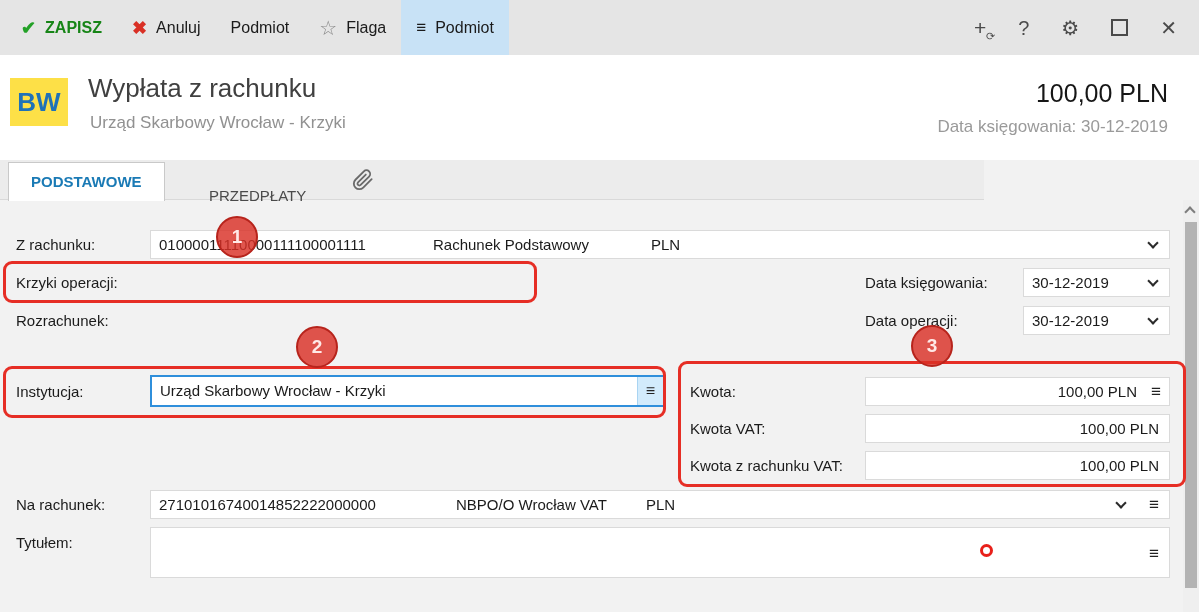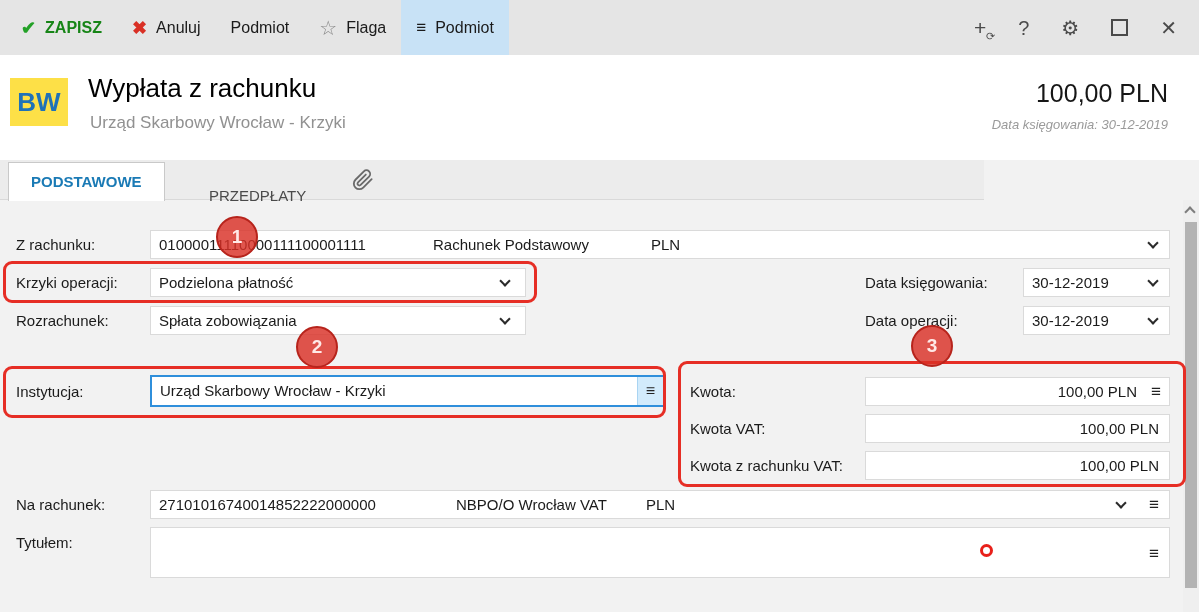--- a/index.html
+++ b/index.html
@@ -22,24 +22,24 @@
   .tb-icons .ic { font-size:20px; line-height:1; position:relative; }
   .ic-addref .plus { font-size:21px; }
   .ic-addref .ref { position:absolute; font-size:11px; right:-9px; bottom:-4px; }
   .ic-max { width:17px; height:17px; border:2px solid #4a4a4a; }
   .ic-gear { font-size:23px; }
 
   
   .header { position:absolute; left:0; top:55px; width:1199px; height:105px; background:#ffffff; }
   .bw-badge { position:absolute; left:10px; top:23px; width:58px; height:48px; background:#fde047;
               color:#1f72b8; font-size:26px; font-weight:bold; display:flex; align-items:center; justify-content:center; }
-  .h-title { position:absolute; left:88px; top:18px; font-size:26px; color:#000000; }
+  .h-title { position:absolute; left:88px; top:18px; font-size:26px; color:#404040; }
   .h-sub   { position:absolute; left:90px; top:58px; font-size:17px; color:#919191; }
   .h-amount{ position:absolute; right:31px; top:24px; font-size:25px; color:#161616; }
-  .h-bdate { position:absolute; right:31px; top:62px; font-size:13px; color:#9a9a9a;font-style:italic; }
+  .h-bdate { position:absolute; right:31px; top:62px; font-size:17px; color:#9a9a9a; }
 
   
   .tabstrip { position:absolute; left:0; top:160px; width:984px; height:40px; background:#ececec;
               border-bottom:1px solid #d9d9d9; }
   .tab-active { position:absolute; left:8px; top:2px; height:39px; background:#ffffff;
                 border:1px solid #c9c9c9; border-bottom:none; padding:0 22px; line-height:37px;
                 color:#1a7ab5; font-weight:bold; font-size:15px; z-index:2; }
   .tab-inactive { position:absolute; left:193px; top:0; height:40px; padding:16px 16px; line-height:40px;
                   color:#4a4a4a; font-size:15px; }
   .tab-clip { position:absolute; left:352px; top:9px; }
@@ -169,34 +169,26 @@
   <div class="flabel l-narachunek">Na rachunek:</div>
   <div class="flabel l-tytulem">Tytułem:</div>
 
   <div class="field f-zrachunku">
     <span class="ftext" style="left:8px;">01000011110000111100001111</span>
     <span class="ftext" style="left:282px;">Rachunek Podstawowy</span>
     <span class="ftext" style="left:500px;">PLN</span>
     <span class="chev" style="right:12px; top:8px;"></span>
   </div>
 
-  <div class="field f-rodzaj">
-    <span class="ftext" style="left:8px;">Podzielona płatność</span>
-    <span class="chev" style="right:16px; top:8px;"></span>
-  </div>
 
   <div class="field f-dksieg">
     <span class="ftext" style="left:8px;">30-12-2019</span>
     <span class="chev" style="right:12px; top:8px;"></span>
   </div>
 
-  <div class="field f-rozrach">
-    <span class="ftext" style="left:8px;">Spłata zobowiązania</span>
-    <span class="chev" style="right:16px; top:8px;"></span>
-  </div>
 
   <div class="field f-doper">
     <span class="ftext" style="left:8px;">30-12-2019</span>
     <span class="chev" style="right:12px; top:8px;"></span>
   </div>
 
   <div class="field f-instytucja">
     <span class="ftext" style="left:8px; line-height:28px;">Urząd Skarbowy Wrocław - Krzyki</span>
     <span class="inst-btn">
       <span>≡</span>

